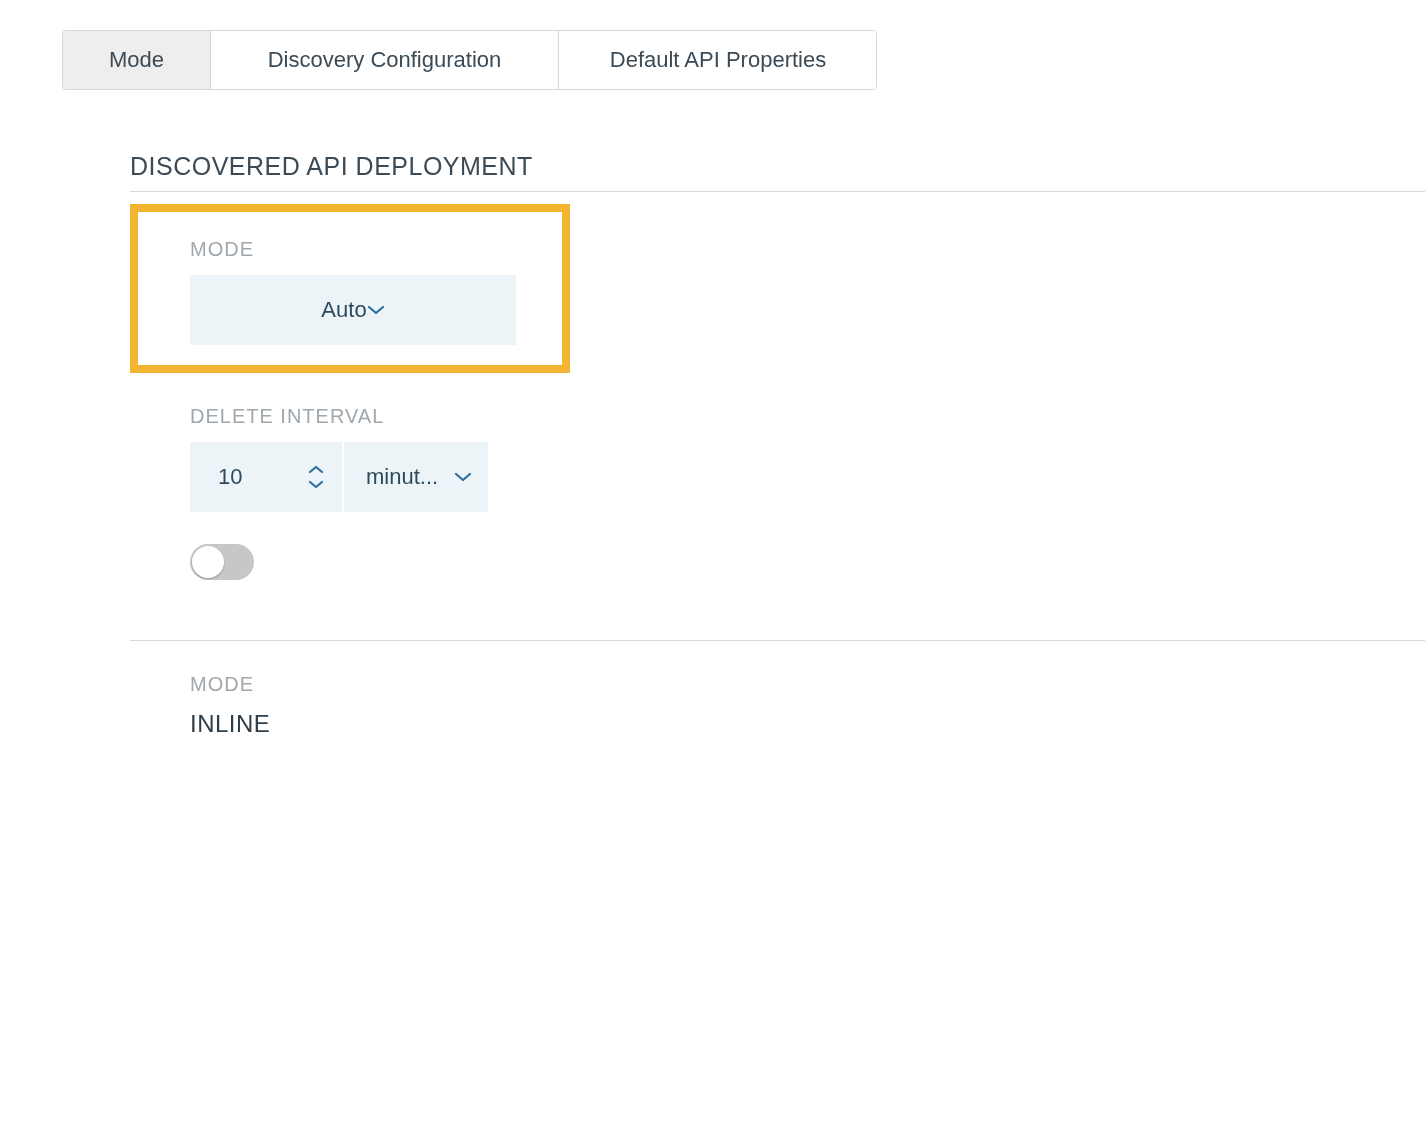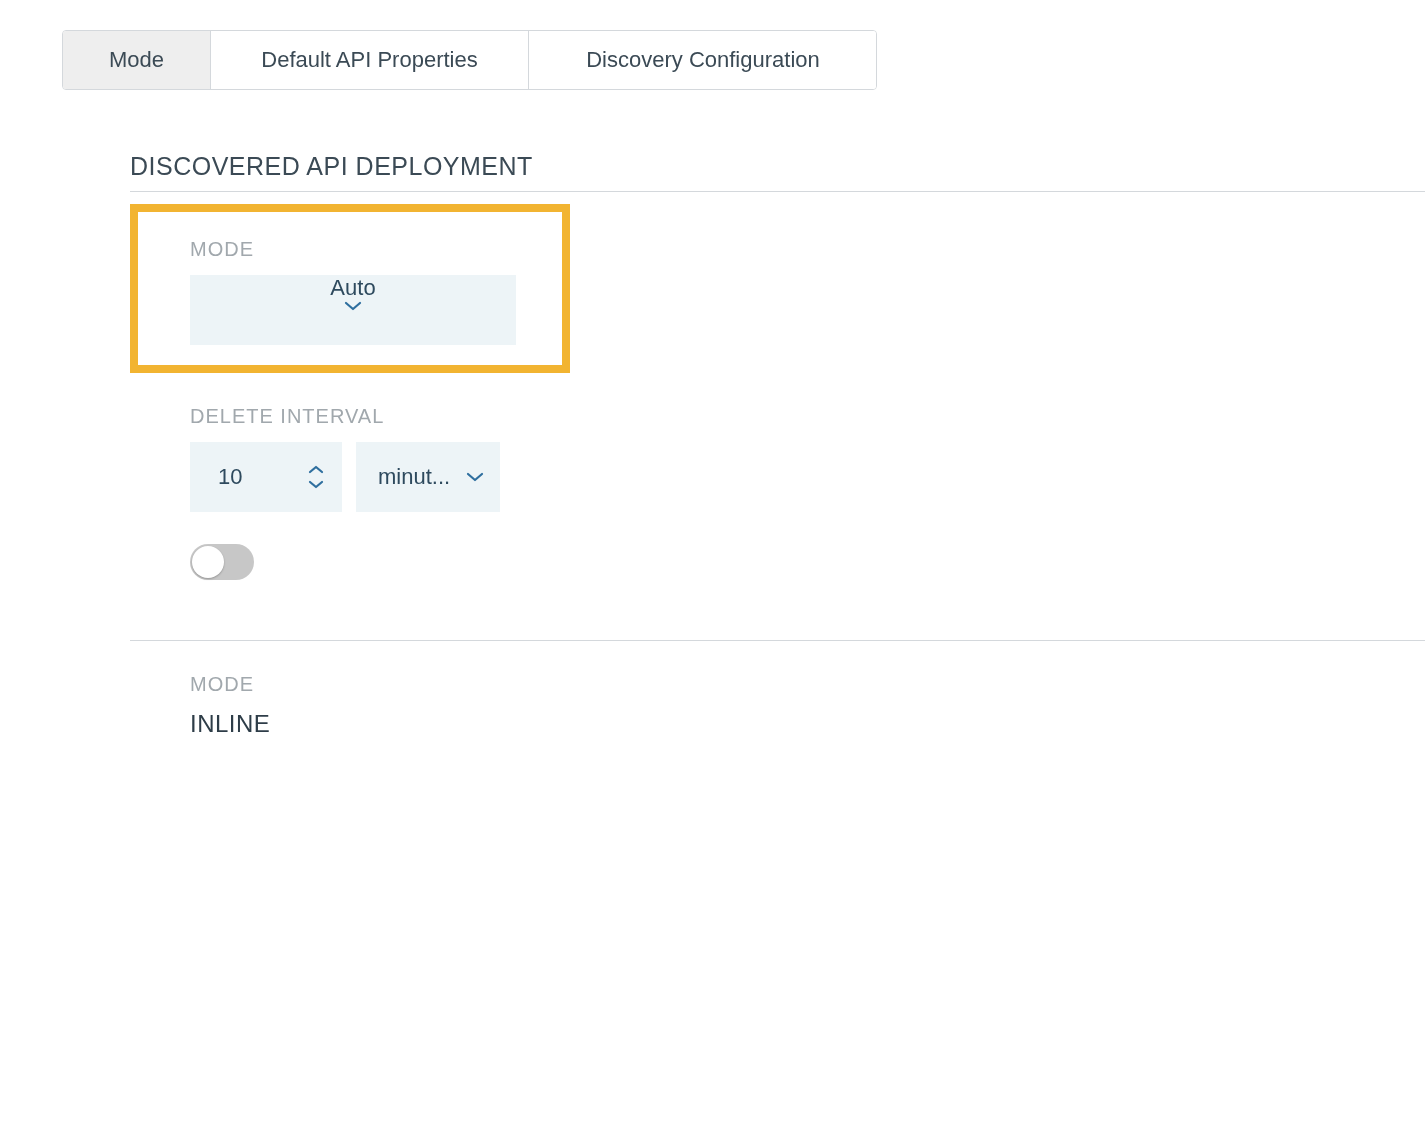--- a/index.html
+++ b/index.html
@@ -88,24 +88,23 @@
     display: flex;
     align-items: center;
     height: 70px;
     font-size: 22px;
     color: #2e4a5e;
   }
 
   
   .select-mode {
     width: 326px;
-    justify-content: flex-start;
+    justify-content: center;
     padding: 0 28px;
     cursor: pointer;
-    flex-direction: column;
   }
   .chev {
     width: 18px;
     height: 10px;
   }
   .chev path,
   .spinner-chev path {
     fill: none;
     stroke: #2f6f9f;
     stroke-width: 2.2;
@@ -117,21 +116,21 @@
   .indent-block {
     padding-left: 60px;
   }
   .field {
     margin-top: 32px;
   }
 
   
   .polling-row {
     display: flex;
-    gap: 14px;
+    gap: 2px;
   }
   .stepper {
     width: 152px;
     justify-content: space-between;
     padding: 0 18px 0 28px;
   }
   .spinner {
     display: flex;
     flex-direction: column;
     gap: 6px;
@@ -182,22 +181,22 @@
     letter-spacing: 0.5px;
   }
 </style>
 </head>
 <body>
 
 <div class="page">
 
   <div class="tabs">
     <div class="tab mode active">Mode</div>
+    <div class="tab conf">Discovery Configuration</div>
     <div class="tab api">Default API Properties</div>
-    <div class="tab conf">Discovery Configuration</div>
   </div>
 
   <div class="body">
 
     <div>
       <div class="section-title">DISCOVERED API DEPLOYMENT</div>
       <hr class="section-rule">
 
       <div class="highlight">
         <div class="field-label">MODE</div>

